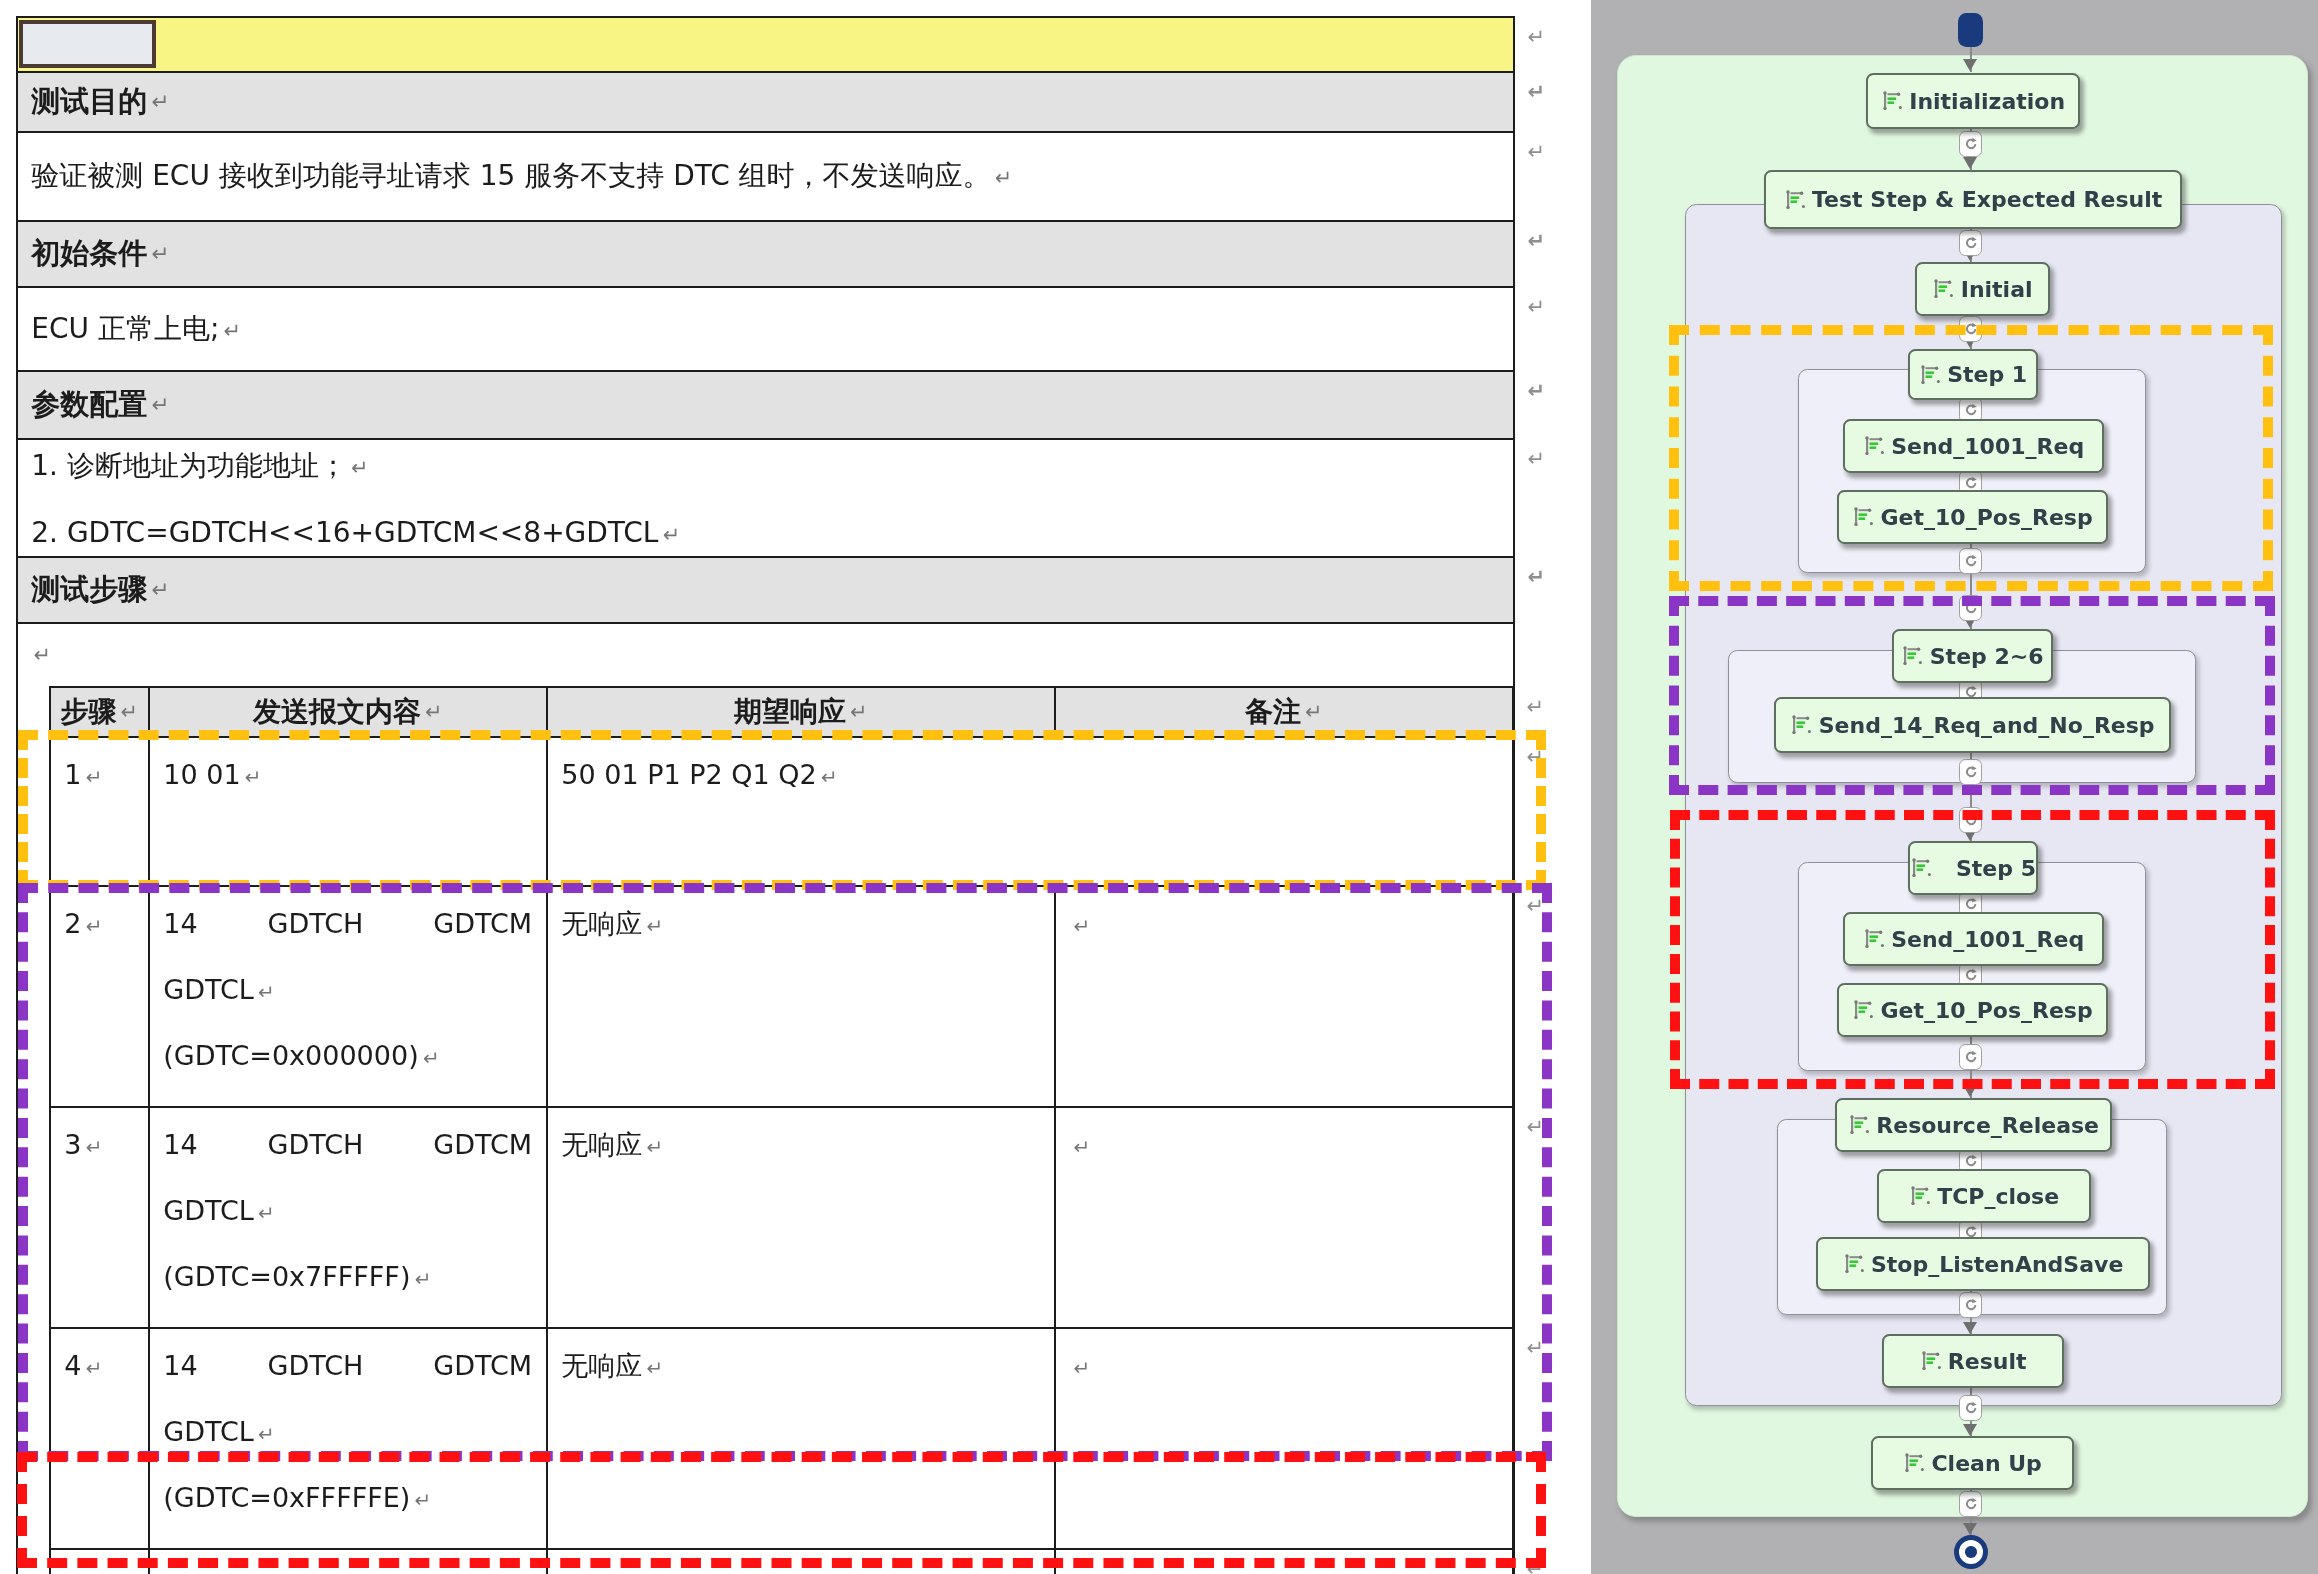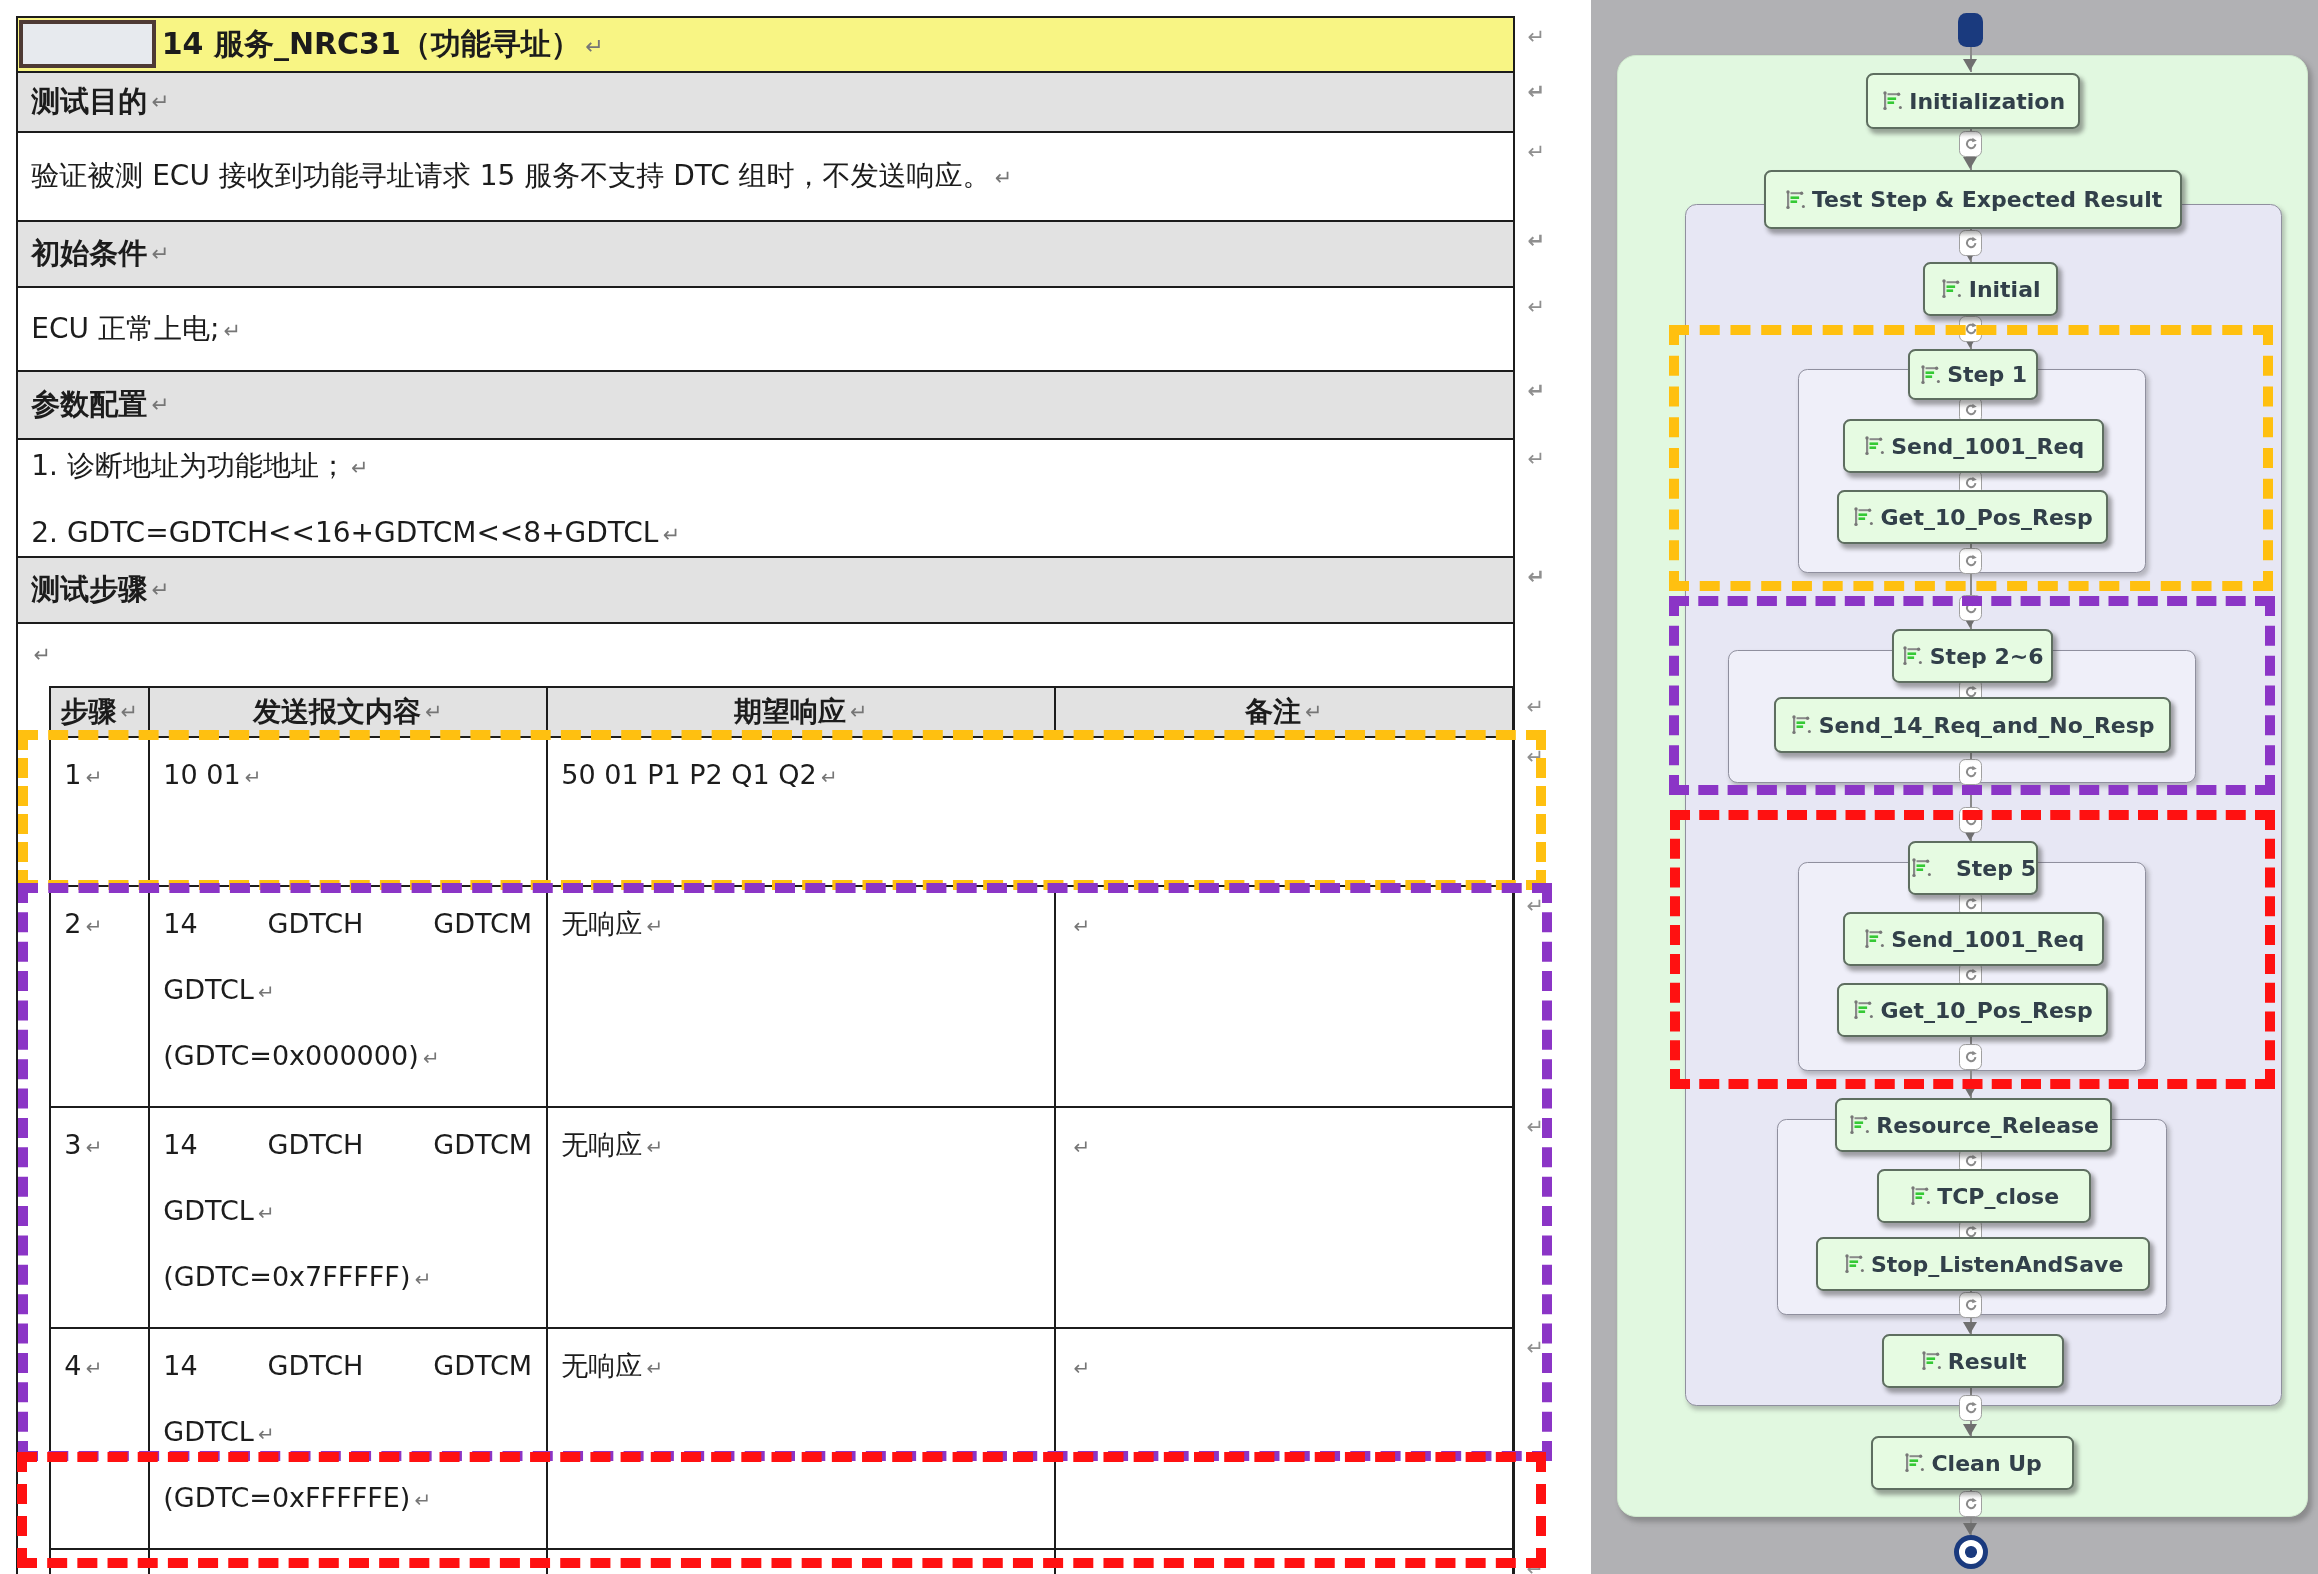--- a/index.html
+++ b/index.html
@@ -63,21 +63,20 @@
         border:5.8px solid #1A3A7E;box-sizing:border-box;z-index:30;display:flex;align-items:center;justify-content:center;}
   .endn .dot{width:11.5px;height:11.5px;border-radius:50%;background:#1A3A7E;}
 </style>
 </head>
 <body>
 
 <div class="doc">
 
   <div class="drow title-row">
     <span class="corner-box"></span>
-    <span class="title-text"><span>14 服务_NRC31（功能寻址）</span><span class="pm">↵</span></span>
     <span class="rowend">↵</span>
   </div>
 
   <div class="drow sec" style="height:60px;">
     <span>测试目的</span>
       <span class="pm">↵</span>
     <span class="rowend">↵</span>
   </div>
   <div class="drow body-row" style="height:89px;">
     <p><span>验证被测 ECU 接收到功能寻址请求 15 服务不支持 DTC 组时，不发送响应。</span><span class="pm">↵</span></p>
@@ -402,21 +401,21 @@
           <rect x="6.5" y="3.2" width="10.5" height="2" fill="#8a8a8a"></rect>
           <circle cx="17.6" cy="4.2" r="1.7" fill="#777"></circle>
           <rect x="6.5" y="7.4" width="8.6" height="2.6" fill="#35c935"></rect>
           <rect x="6.5" y="11.4" width="6.6" height="2.6" fill="#35c935"></rect>
           <circle cx="19.4" cy="17.4" r="1.5" fill="#777"></circle>
         </svg>
       </span>
     <span>Test Step &amp; Expected Result</span>
   </div>
 
-  <div class="node" style="left:332px;top:262px;width:131px;height:50px;">
+  <div class="node" style="left:324px;top:262px;width:131px;height:50px;">
     <span class="nicon">
         <svg viewBox="0 0 22 22" width="22" height="22">
           <rect x="3" y="3" width="2.2" height="15" rx="1" fill="#8a8a8a"></rect>
           <circle cx="4" cy="3" r="1.7" fill="#777"></circle>
           <circle cx="4" cy="18.4" r="1.7" fill="#777"></circle>
           <rect x="6.5" y="3.2" width="10.5" height="2" fill="#8a8a8a"></rect>
           <circle cx="17.6" cy="4.2" r="1.7" fill="#777"></circle>
           <rect x="6.5" y="7.4" width="8.6" height="2.6" fill="#35c935"></rect>
           <rect x="6.5" y="11.4" width="6.6" height="2.6" fill="#35c935"></rect>
           <circle cx="19.4" cy="17.4" r="1.5" fill="#777"></circle>

